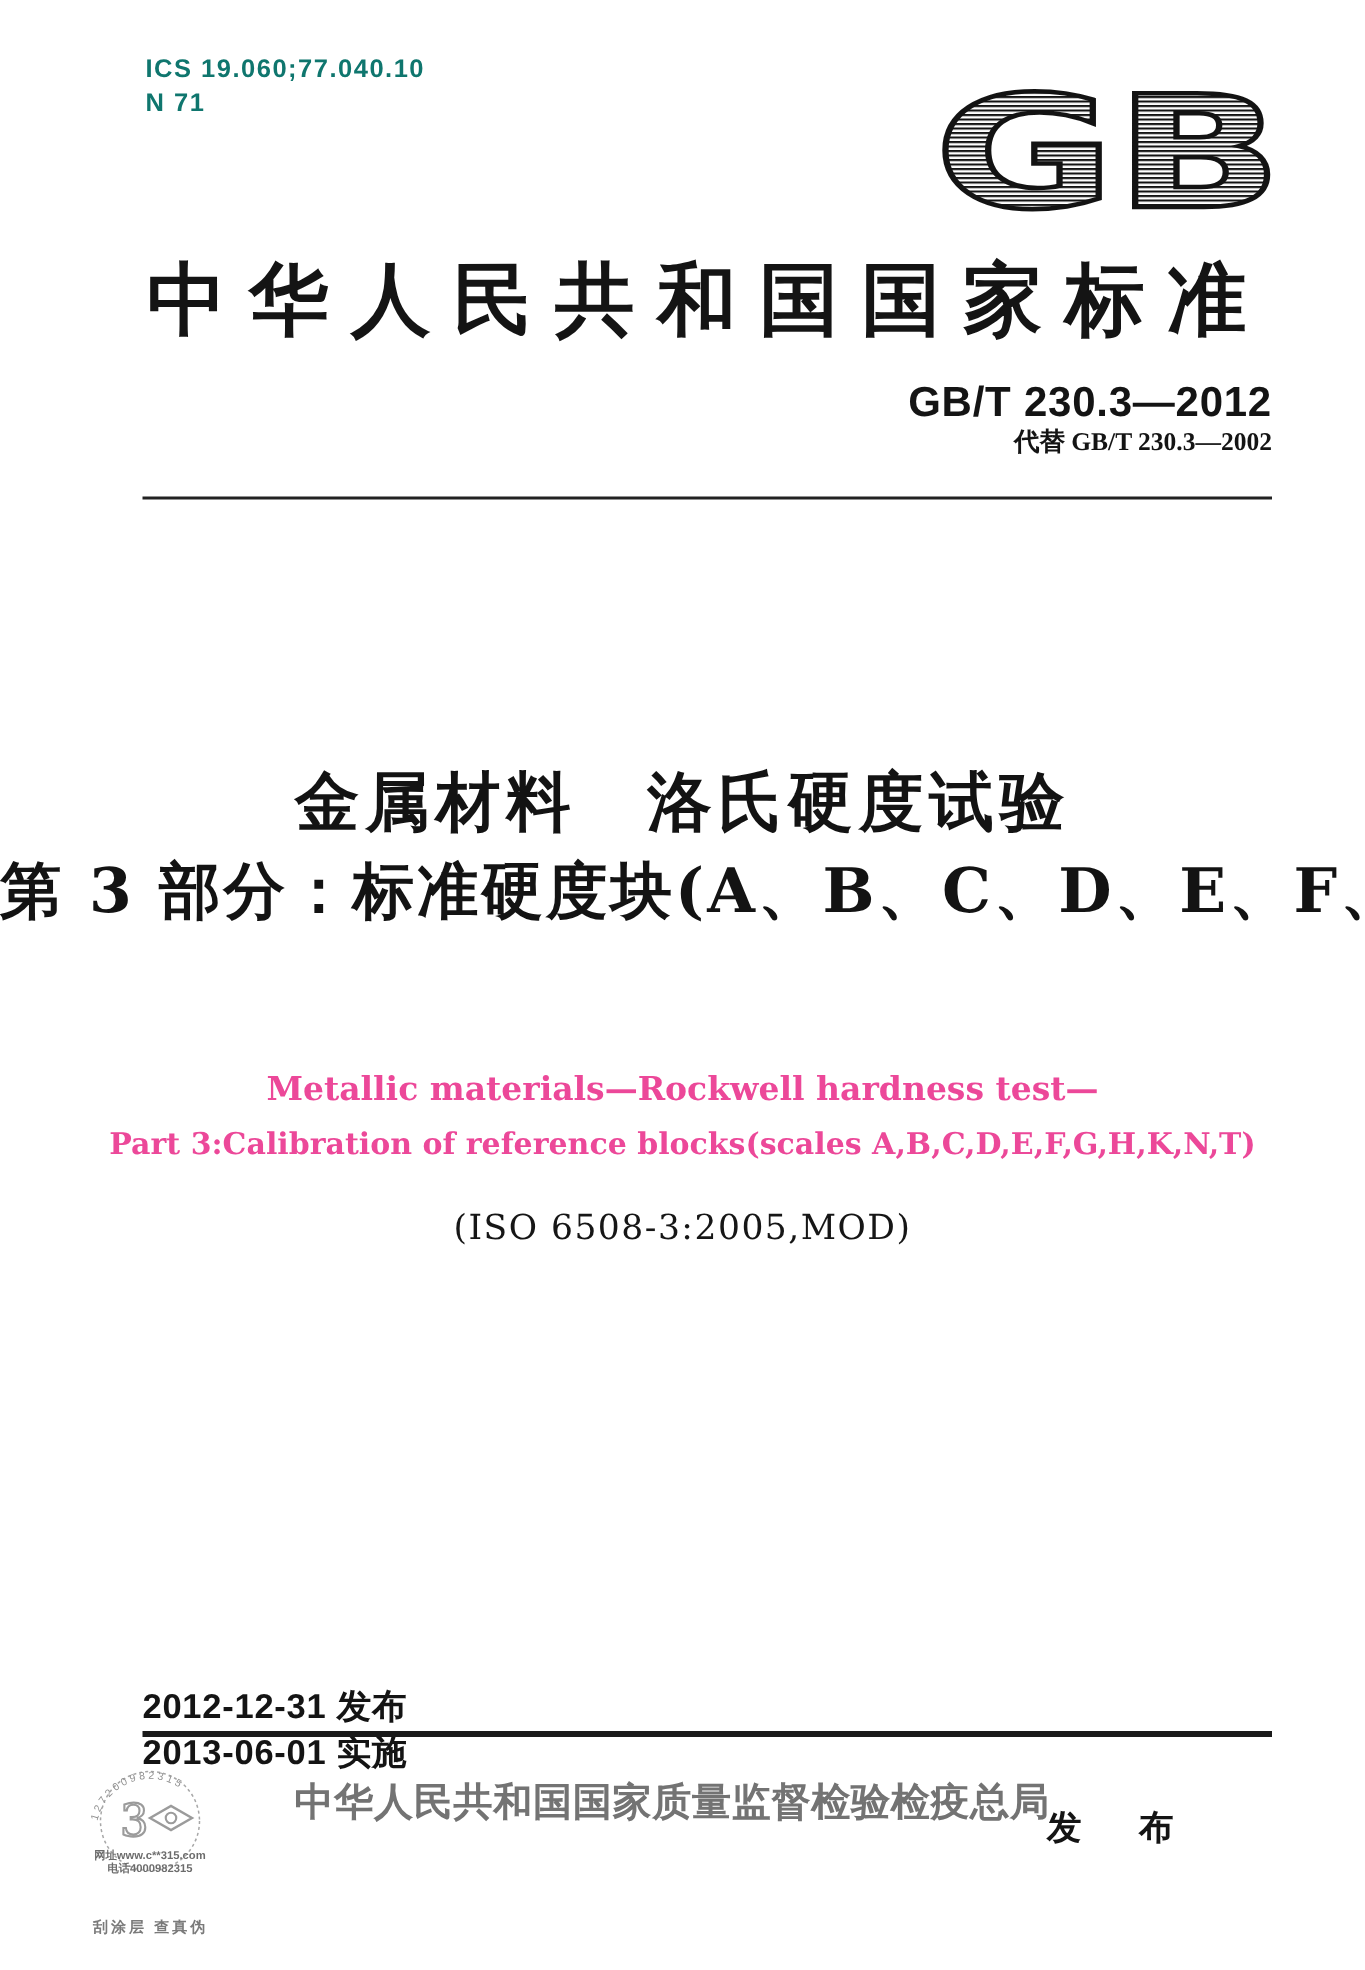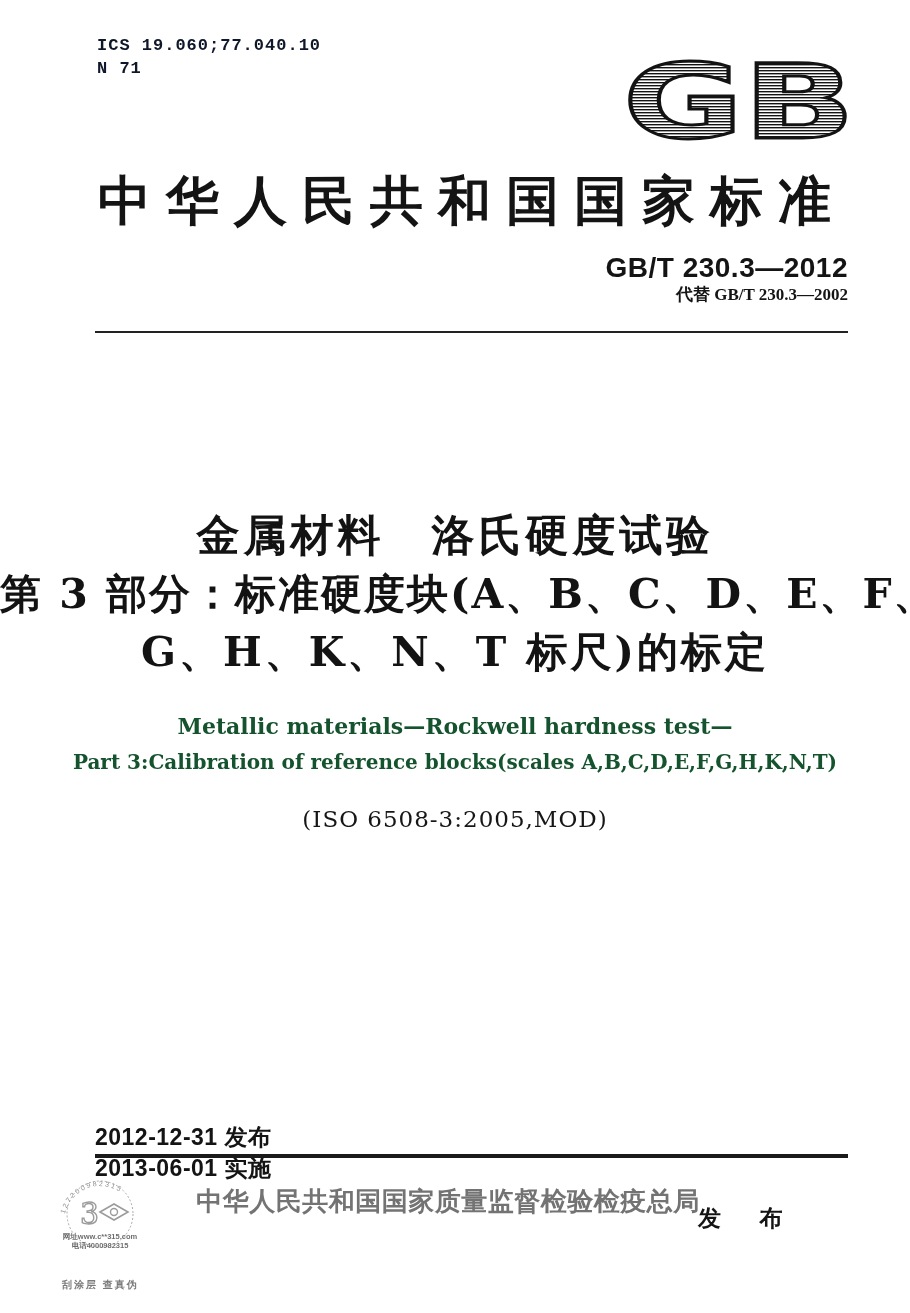--- a/index.html
+++ b/index.html
@@ -9,23 +9,23 @@
     background:#ffffff;
     color:#161616;
     font-family:"Liberation Sans", sans-serif;
     overflow:hidden;
   }
   .abs { position:absolute; }
 
   
   .ics {
     left:97px; top:34px;
-    font-family:Liberation Mono, monospace;
+    font-family:Liberation Sans, sans-serif;
     font-weight:bold; font-size:17px; line-height:23px;
-    letter-spacing:1px; color:#0f172a;
+    letter-spacing:1px; color:#0f766e;
   }
 
   
   .gb-logo { left:618px; top:46px; width:238px; height:106px; }
 
   
   .heading {
     left:92px; top:168px; width:760px;
     font-family:"DejaVu Serif","Liberation Serif",serif;
     font-weight:bold; font-size:53px; line-height:64px;
@@ -55,21 +55,21 @@
     font-weight:bold; color:#131313; white-space:nowrap;
   }
   .title-cn .l1 { font-size:43px; line-height:59px; letter-spacing:4px; }
   .title-cn .l2 { font-size:41px; line-height:58px; letter-spacing:2px; }
   .title-cn .l3 { font-size:41px; line-height:58px; letter-spacing:3px; }
 
   
   .title-en {
     left:0; top:708px; width:910px; text-align:center;
     font-family:"DejaVu Serif","Liberation Serif",serif;
-    font-weight:bold; color:#14532d; white-space:nowrap;
+    font-weight:bold; color:#ec4899; white-space:nowrap;
   }
   .title-en .l1 { font-size:22px; line-height:36px; }
   .title-en .l2 { font-size:20px; line-height:36px; }
 
   .iso {
     left:0; top:806px; width:910px; text-align:center;
     font-family:"DejaVu Serif","Liberation Serif",serif;
     font-size:23px; letter-spacing:1px; color:#161616;
   }
 
@@ -133,21 +133,20 @@
 <div class="abs stdnum">
   <div class="num">GB/T 230.3—2012</div>
   <div class="rep">代替 GB/T 230.3—2002</div>
 </div>
 
 <div class="abs rule-top"></div>
 
 <div class="abs title-cn">
   <div class="l1">金属材料　洛氏硬度试验</div>
   <div class="l2">第 3 部分：标准硬度块(A、B、C、D、E、F、</div>
-  <div class="l3">G、H、K、N、T 标尺)的标定</div>
 </div>
 
 <div class="abs title-en">
   <div class="l1">Metallic materials—Rockwell hardness test—</div>
   <div class="l2">Part 3:Calibration of reference blocks(scales A,B,C,D,E,F,G,H,K,N,T)</div>
 </div>
 
 <div class="abs iso">(ISO 6508-3:2005,MOD)</div>
 
 <div class="abs dates">

